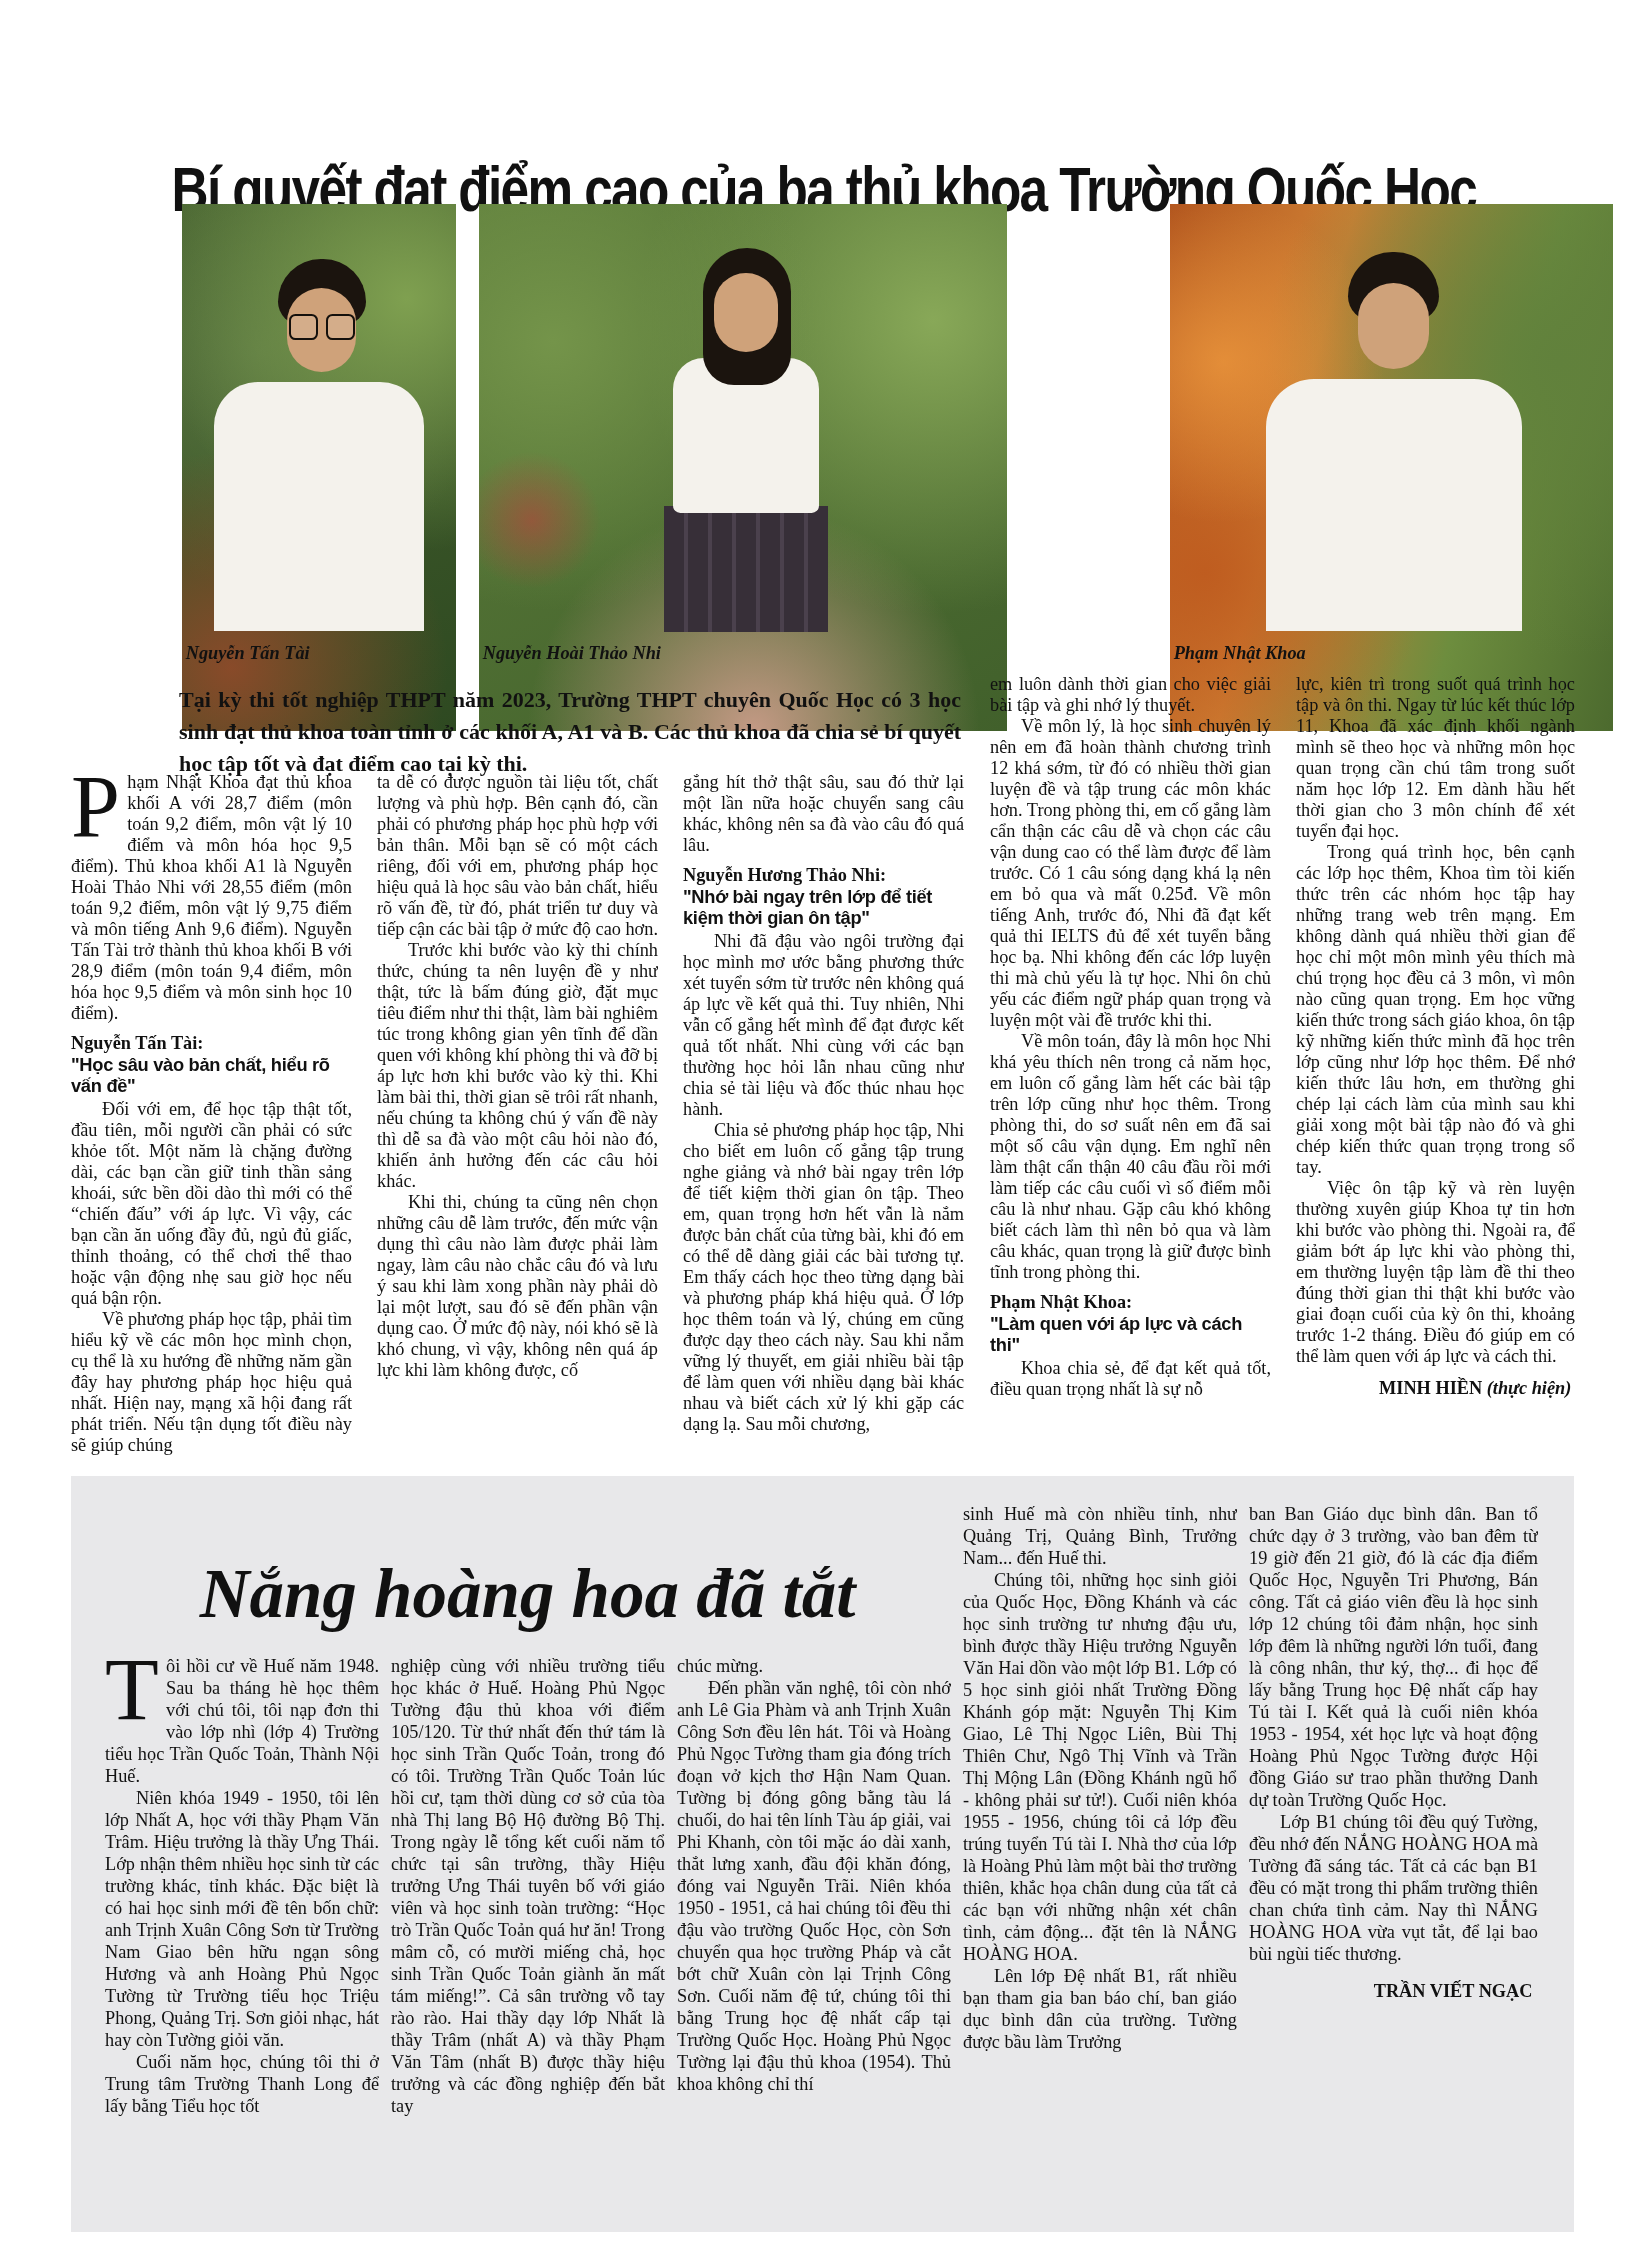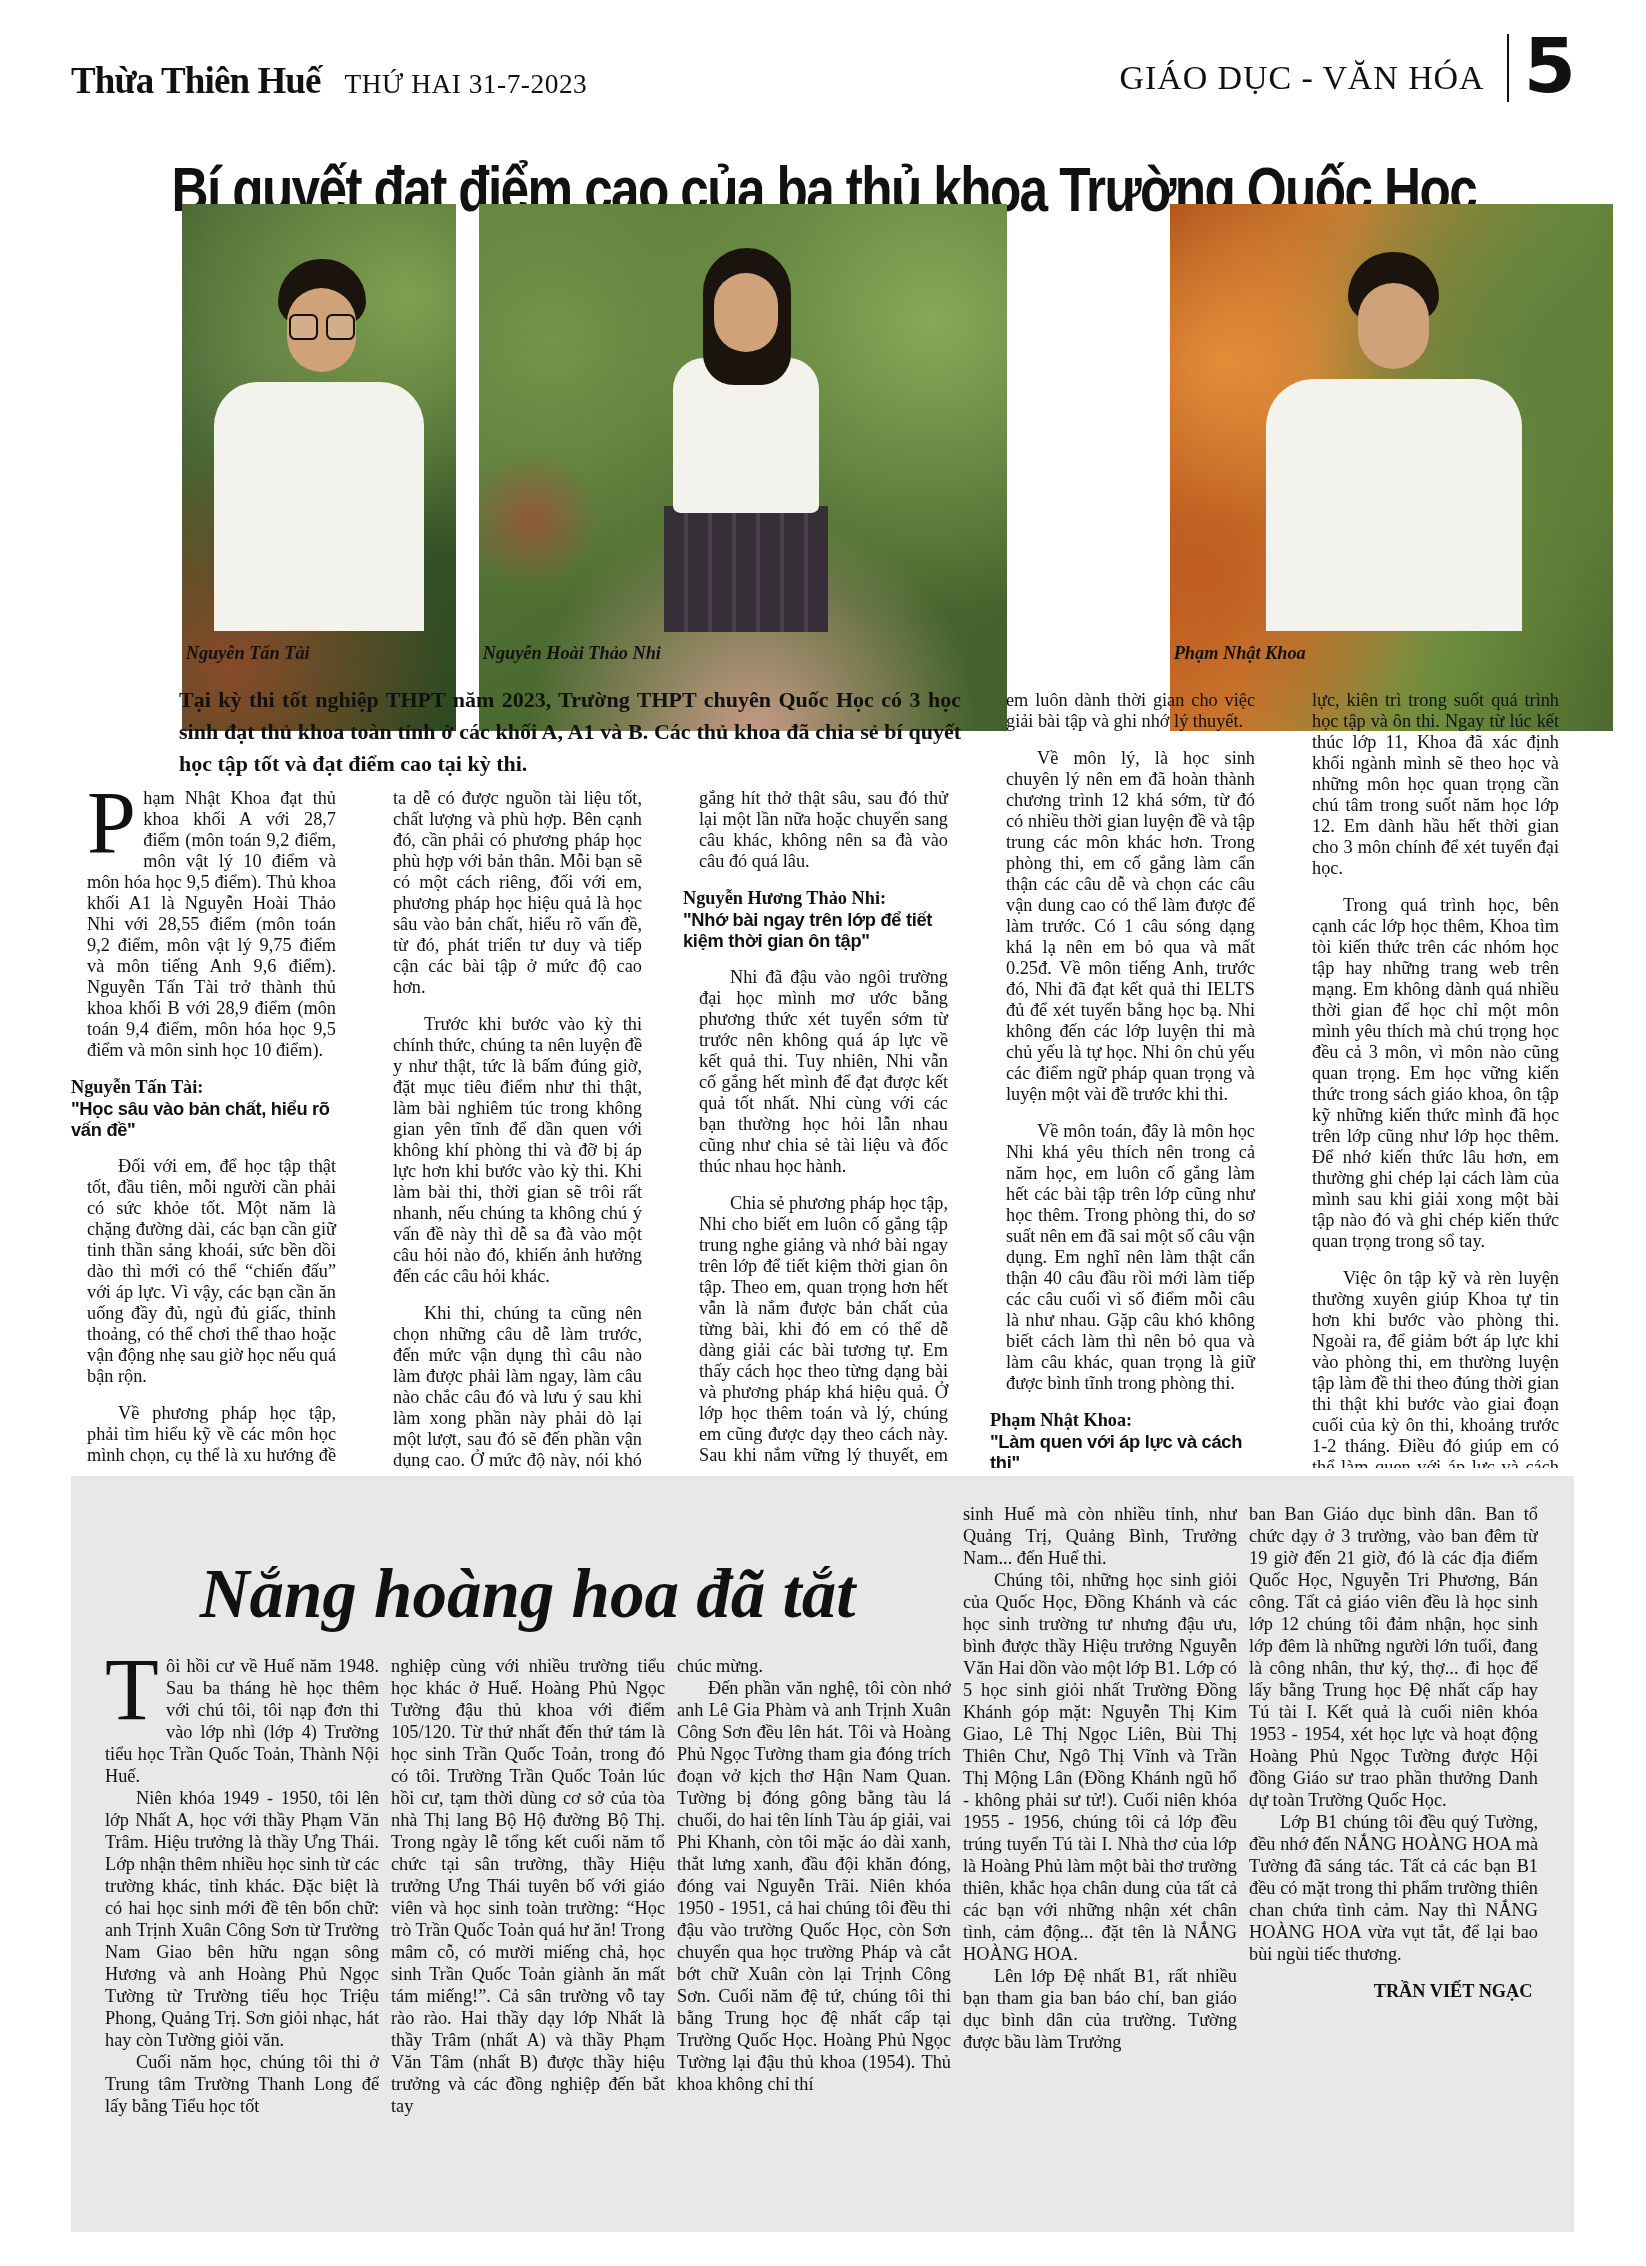--- a/index.html
+++ b/index.html
@@ -68,21 +68,21 @@
   
   .lead{position:absolute;left:179px;top:676px;width:782px;font-weight:bold;font-size:22px;line-height:32px;text-align:justify;margin-top:8px;}
 
   
   .col{position:absolute;width:281px;overflow:hidden;}
   #col1{left:71px;top:772px;height:696px;}
   #col2{left:377px;top:772px;height:696px;}
   #col3{left:683px;top:772px;height:696px;}
   #col4{left:990px;top:674px;height:794px;}
   #col5{left:1296px;top:674px;height:794px;width:279px;}
-  .col p{margin:16px;font-size:18.3px;line-height:21px;text-align:justify;}
+  .col p{margin:0;font-size:18.3px;line-height:21px;text-align:justify;}
   .ind{text-indent:31px;}
   .dropcap{float:left;font-size:88px;line-height:64px;margin:2.7px 7.3px 0 0;}
   .subname{margin:9.1px 0 0 0 !important;font-size:24px;font-weight:bold;line-height:30px;text-align:left !important;}
   .subquote{font-family:"Liberation Sans","DejaVu Sans",sans-serif;font-weight:bold;font-size:19px;line-height:23px;
             text-align:left !important;letter-spacing:-0.3px;margin:0 0 2.7px 0 !important;}
   .byline{text-align:right !important;margin-top:11px !important;font-size:19px;padding-right:3.7px;}
   .byline-name{font-weight:bold;}
   .byline-role{font-weight:bold;font-style:italic;}
 
   
@@ -95,31 +95,20 @@
   #bcol4{left:892px;top:27.4px;height:711px;}
   #bcol5{left:1178px;top:27.4px;height:711px;width:289px;}
   .bcol p{margin:0;font-size:18.3px;line-height:22px;text-align:justify;}
   .author{text-align:right !important;font-weight:bold;font-size:19px;margin-top:14.6px !important;padding-right:5.5px;}
 </style>
 </head>
 <body>
 
 <div class="page">
 
-  <header class="masthead">
-    <div class="mast-left">
-      <span class="paper-logo">Thừa Thiên Huế</span>
-      <span class="mast-date">THỨ HAI 31-7-2023</span>
-    </div>
-    <div class="mast-right">
-      <span class="section-title">GIÁO DỤC - VĂN HÓA</span>
-      <span class="mast-divider"></span>
-      <span class="page-number">5</span>
-    </div>
-  </header>
 
   <h1 class="headline"><span>Bí quyết đạt điểm cao của ba thủ khoa Trường Quốc Học</span></h1>
 
   <figure class="photo" id="photo1">
     <div class="scene">
       <div class="p-shirt"></div>
       <div class="p-hair"></div>
       <div class="p-face"></div>
       <div class="glasses"></div>
     </div>

